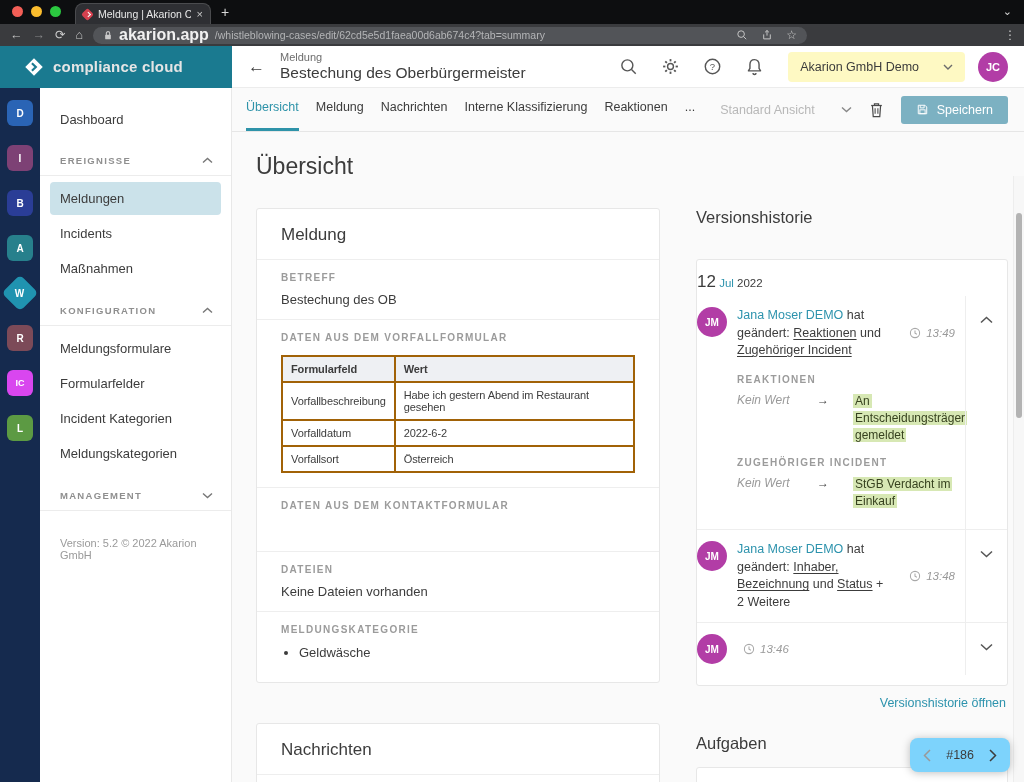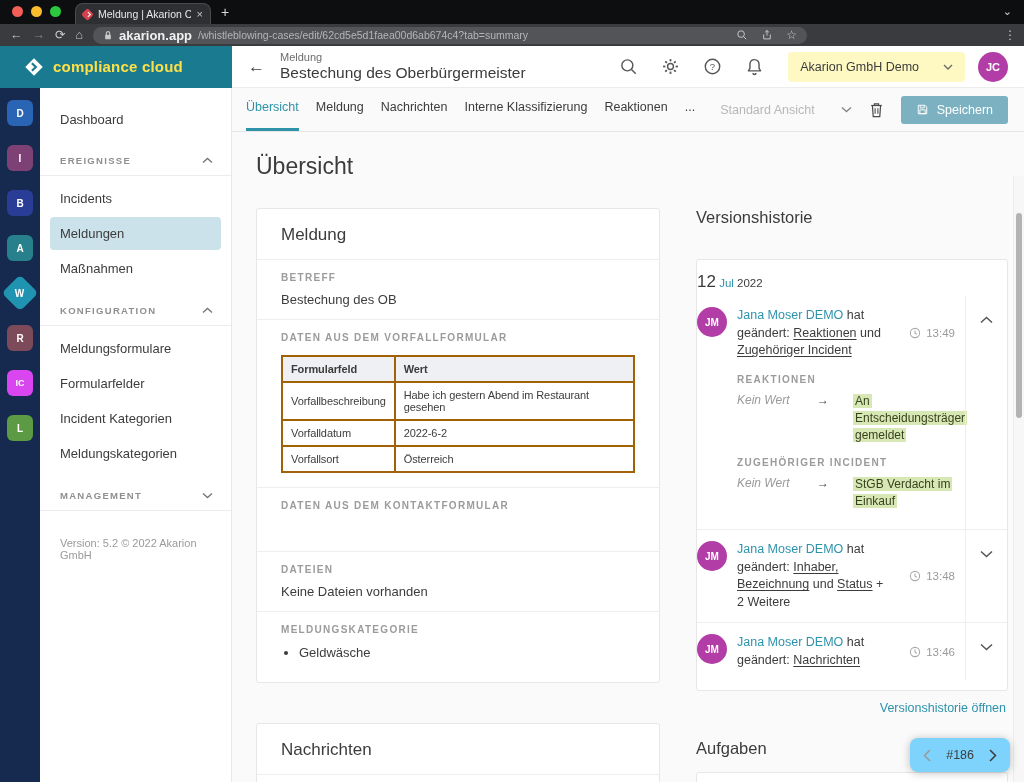--- a/index.html
+++ b/index.html
@@ -22,28 +22,28 @@
   .btab-close { color:#c9c9c9; font-size:11px; }
   .favicon { width:9px; height:9px; background:#d6404f; transform:rotate(45deg); border-radius:2px; flex-shrink:0; position:relative;}
   .favicon::after{content:""; position:absolute; left:3px; top:2px; width:3px; height:3px; border:1.3px solid #fff; border-left:none; border-bottom:none; transform:rotate(0deg);}
   .newtab { color:#d9d9d9; font-size:14px; padding:0 12px 4px 10px; }
   .strip-spacer{flex:1}
   .strip-chevron{ color:#d9d9d9; font-size:11px; padding:0 12px 6px 0;}
   .toolbar { height:22px; background:#3a3b3e; display:flex; align-items:center; padding:0 8px 0 10px; gap:10px;}
   .navbtn { color:#c9c9c9; font-size:12.5px; line-height:1; }
   .navbtn.dim{ color:#87888a; }
   .urlpill { width:714px; height:17px; background:#525458; border-radius:9px; display:flex; align-items:center; padding:0 10px; gap:6px; }
-  .url-host{ color:#f1f1f1; font-size:13px; font-weight:bold;}
+  .url-host{ color:#f1f1f1; font-size:16px; font-weight:bold;}
   .url-path{ color:#b4b5b7; font-size:10.5px; white-space:nowrap; overflow:hidden;}
   .pill-icons{ margin-left:auto; display:flex; gap:13px; align-items:center; color:#c9c9c9;}
   .toolbar-dots{ margin-left:auto; color:#c9c9c9; font-size:12px; letter-spacing:0;}
   
   .appheader { height:42px; background:#fff; display:flex; align-items:center; border-bottom:1px solid #ececec;}
   .brand { width:232px; height:42px; background:#1a7a90; display:flex; align-items:center; gap:9px; padding-left:24px; flex-shrink:0;}
-  .brand-text { color:#fde047; font-size:15px; font-weight:600; letter-spacing:.2px;}
+  .brand-text { color:#e5e5e5; font-size:15px; font-weight:600; letter-spacing:.2px;}
   .backarrow { font-size:17px; color:#3c3c3c; margin-left:16px; }
   .titleblock { margin-left:15px; }
   .title-sm { font-size:11px; color:#6d6d6d; }
   .title-lg { font-size:15.5px; color:#3c3c3c; font-weight:500; margin-top:1px;}
   .header-icons { margin-left:auto; display:flex; align-items:center; gap:23px; color:#565656;}
   .orgpill { display:flex; align-items:center; gap:24px; background:#fef9c3; border-radius:4px; padding:8px 12px; margin-left:24px; font-size:12.5px; color:#3c3c3c;}
   .avatar { width:30px; height:30px; border-radius:50%; background:#b23da6; color:#fff; font-size:11px; font-weight:bold; display:flex; align-items:center; justify-content:center; margin:0 16px 0 13px; flex-shrink:0;}
   
   .body { display:flex; height:694px; }
   .rail { width:40px; background:#152a4e; display:flex; flex-direction:column; align-items:center; padding-top:12px; gap:19px; flex-shrink:0;}
@@ -96,21 +96,21 @@
   .daterow .mon { color:#2d93ad; }
   .entry { display:flex; }
   .entry + .entry { border-top:1px solid #eee; }
   .entry-main { flex:1; min-width:0; padding:11px 0 11px; }
   .entry-side { width:42px; border-left:1px solid #eee; display:flex; justify-content:center; padding-top:20px; color:#555;}
   .entry-head { display:flex; gap:10px; }
   .av-s { width:30px; height:30px; border-radius:50%; background:#b23da6; color:#fff; font-size:10px; font-weight:bold; display:flex; align-items:center; justify-content:center; flex-shrink:0;}
   .entry-text { flex:1; min-width:0; font-size:12.5px; line-height:1.4; color:#3c3c3c;}
   .entry-text .nm { color:#2d93ad; }
   .entry-text .u { text-decoration:underline; text-underline-offset:2px;}
-  .entry-time { display:flex; align-items:center; gap:5px; color:#9a9a9a; font-size:11.5px; padding:0 10px 0 6px; align-self:center; flex-shrink:0;justify-content:center;}
+  .entry-time { display:flex; align-items:center; gap:5px; color:#9a9a9a; font-size:11.5px; font-style:italic; padding:0 10px 0 6px; align-self:center; flex-shrink:0;justify-content:center;}
   .changes { padding:2px 10px 2px 40px; }
   .chg-lbl { margin:12px 0 8px; }
   .chg-row { display:flex; font-size:12px; margin-bottom:6px;}
   .chg-old { width:80px; flex-shrink:0; font-style:italic; color:#9a9a9a;}
   .chg-arr { width:36px; flex-shrink:0; color:#3c3c3c;}
   .chg-new { flex:1; line-height:1.45; color:#3b4a2a;}
   .hl { background:#d7e8b4; padding:0 2px; box-decoration-break:clone; -webkit-box-decoration-break:clone; color:#37421f;}
   .openlink { display:block; text-align:right; margin:10px 2px 0; font-size:12.5px; color:#2d93ad; text-decoration:none;}
   .h2.auf { margin:24px 0 14px; }
   .auf-card { padding:22px 16px 22px; font-size:12.5px; font-style:italic; color:#9a9a9a;}
@@ -235,22 +235,22 @@
 
     <div class="sidebar">
       <div class="side-item">Dashboard</div>
 
       <div class="side-sec">
         <span class="side-sec-label">EREIGNISSE</span>
         <svg width="11" height="7" viewBox="0 0 11 7">
             <path d="M1 5.5 L5.5 1.5 L10 5.5" stroke="#777" stroke-width="1.4" fill="none"></path>
           </svg>
       </div>
+      <div class="side-item inner selected">Meldungen</div>
       <div class="side-item inner">Incidents</div>
-      <div class="side-item inner selected">Meldungen</div>
       <div class="side-item inner">Maßnahmen</div>
 
       <div class="side-sec">
         <span class="side-sec-label">KONFIGURATION</span>
         <svg width="11" height="7" viewBox="0 0 11 7">
             <path d="M1 5.5 L5.5 1.5 L10 5.5" stroke="#777" stroke-width="1.4" fill="none"></path>
           </svg>
       </div>
       <div class="side-item inner">Meldungsformulare</div>
       <div class="side-item inner">Formularfelder</div>
@@ -436,25 +436,20 @@
                   <svg width="13" height="8" viewBox="0 0 13 8">
                       <path d="M1 1.5 L6.5 6.5 L12 1.5" stroke="#555" stroke-width="1.5" fill="none"></path>
                     </svg>
                 </div>
               </div>
 
               <div class="entry">
                 <div class="entry-main">
                   <div class="entry-head">
                     <div class="av-s">JM</div>
-                    <div class="entry-text">
-                      <span class="nm">Jana Moser DEMO</span>
-                      <span>hat geändert:</span>
-                      <span class="u">Nachrichten</span>
-                    </div>
                     <div class="entry-time">
                       <svg width="12" height="12" viewBox="0 0 14 14">
                           <circle cx="7" cy="7" r="5.4" stroke="#a8a8a8" stroke-width="1.2" fill="none"></circle>
                           <path d="M7 4.2 V7.2 L9.2 8.4" stroke="#a8a8a8" stroke-width="1.2" fill="none"></path>
                         </svg>
                       <span>13:46</span>
                     </div>
                   </div>
                 </div>
                 <div class="entry-side">

